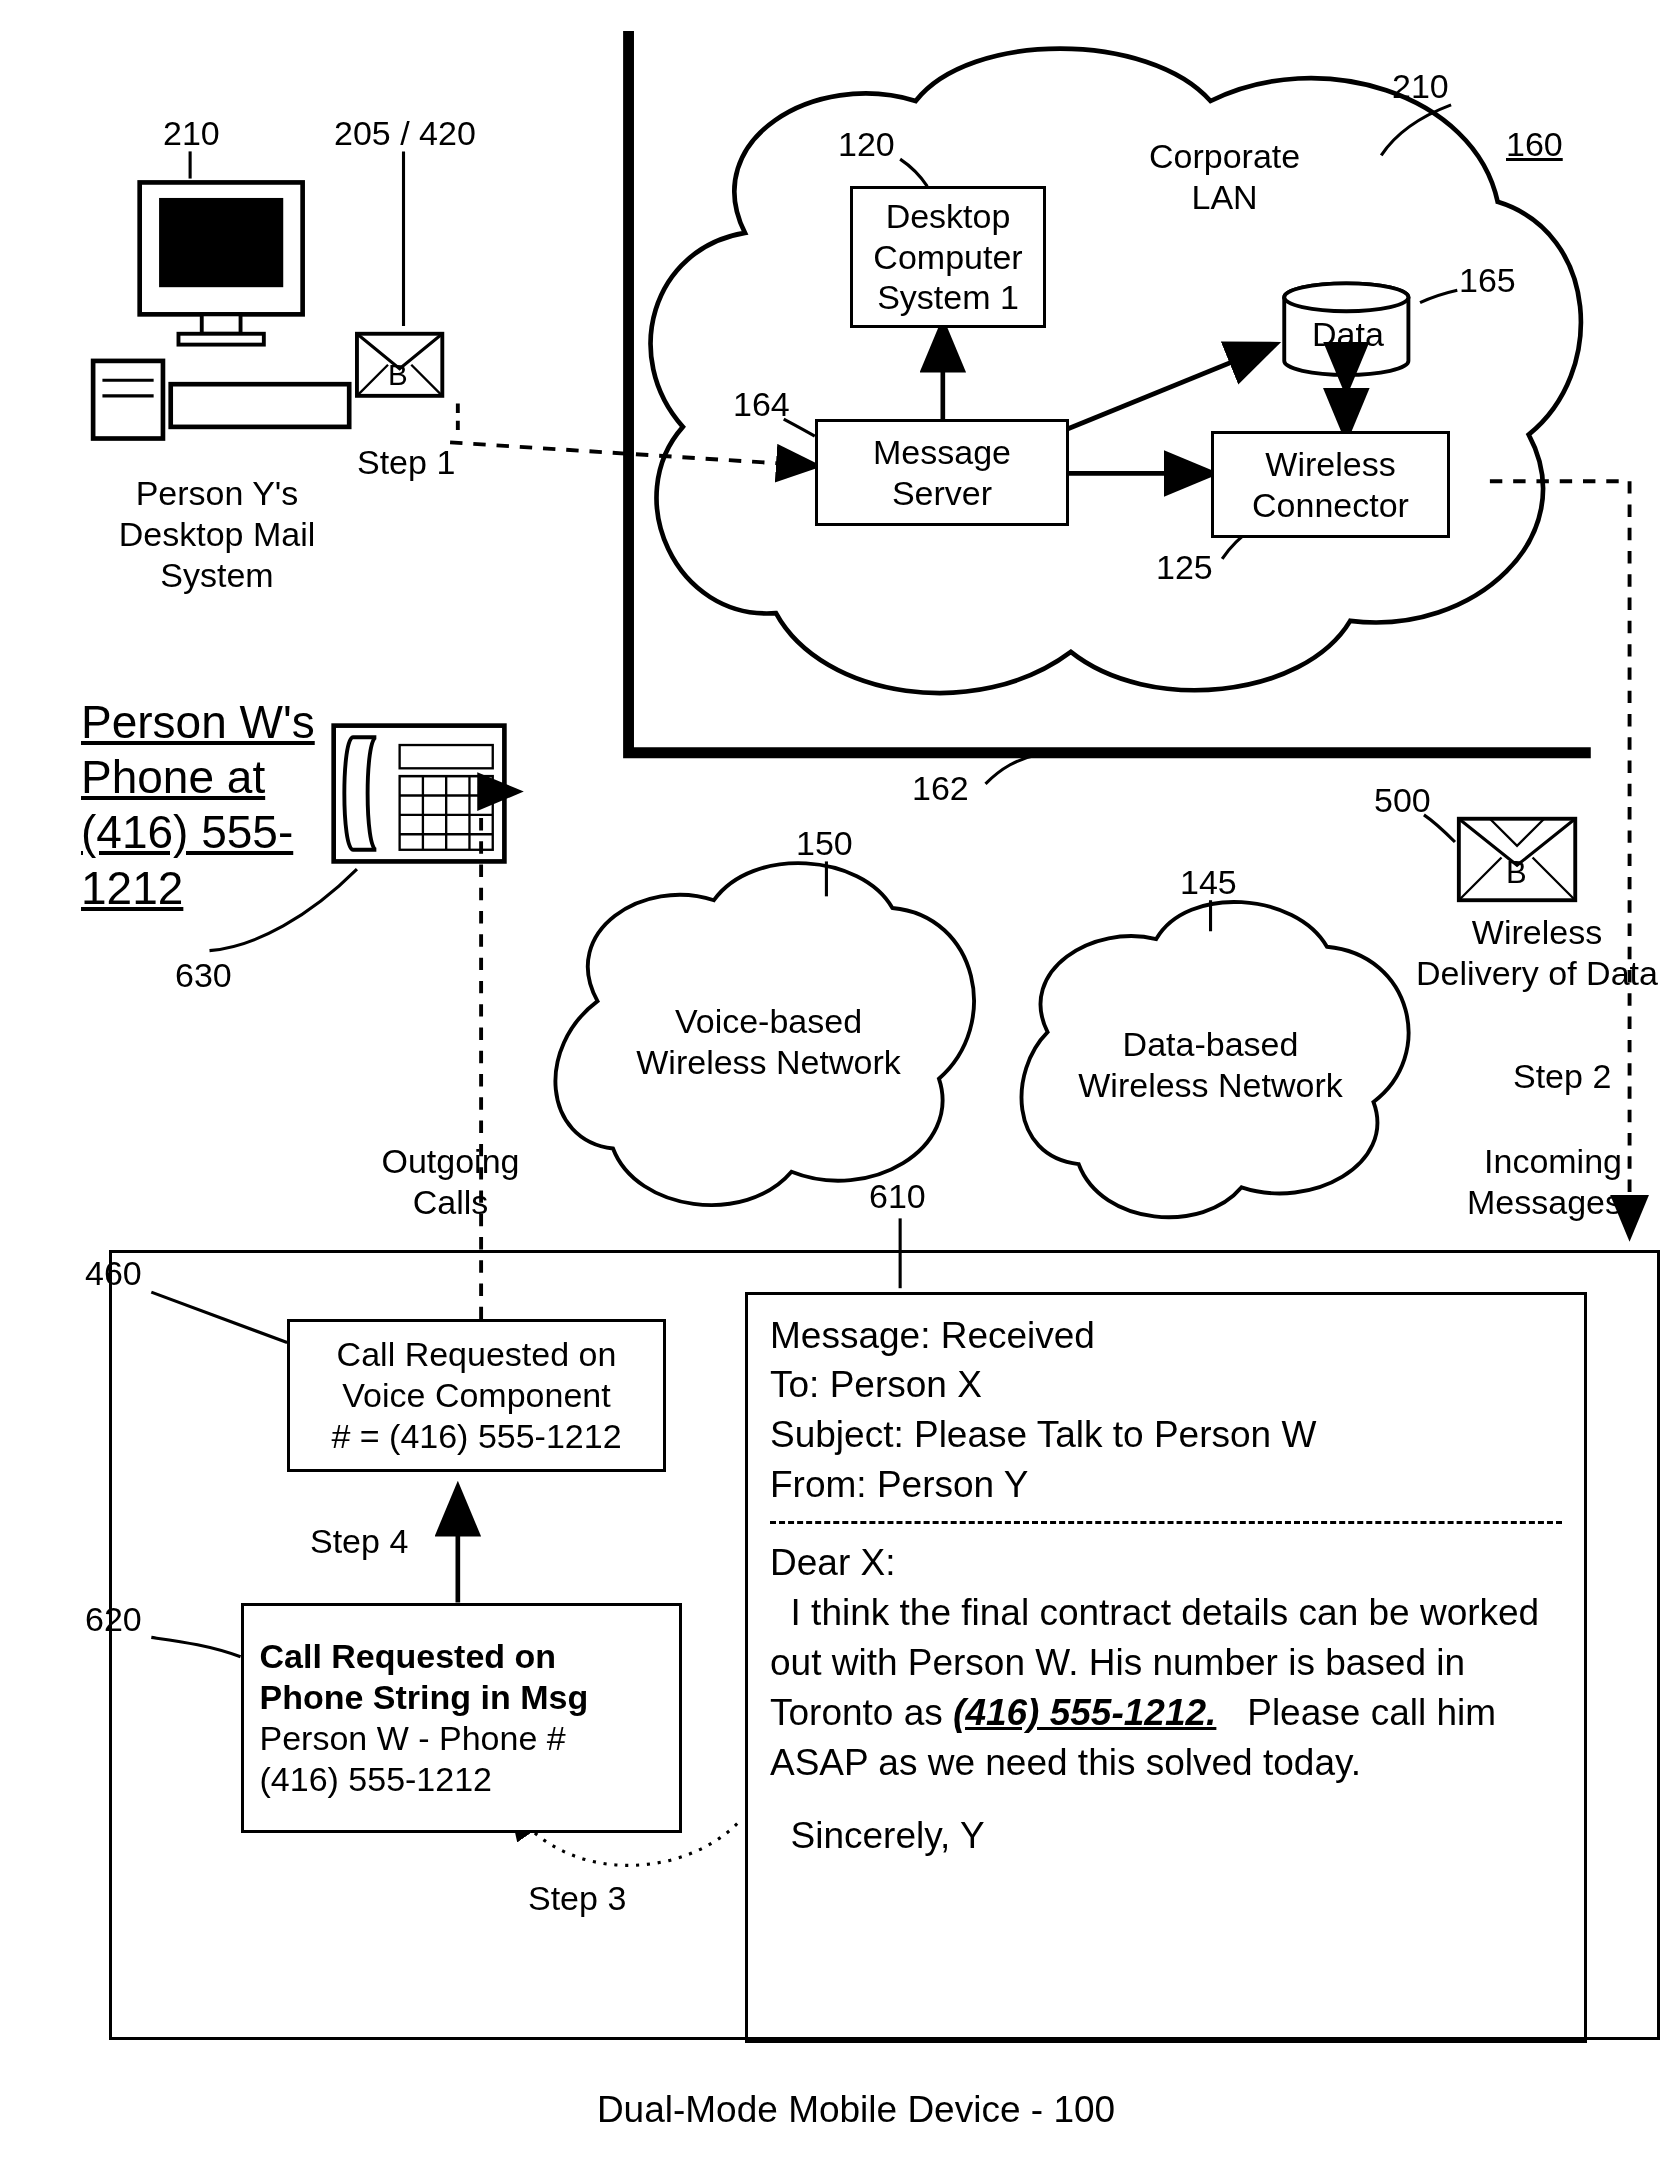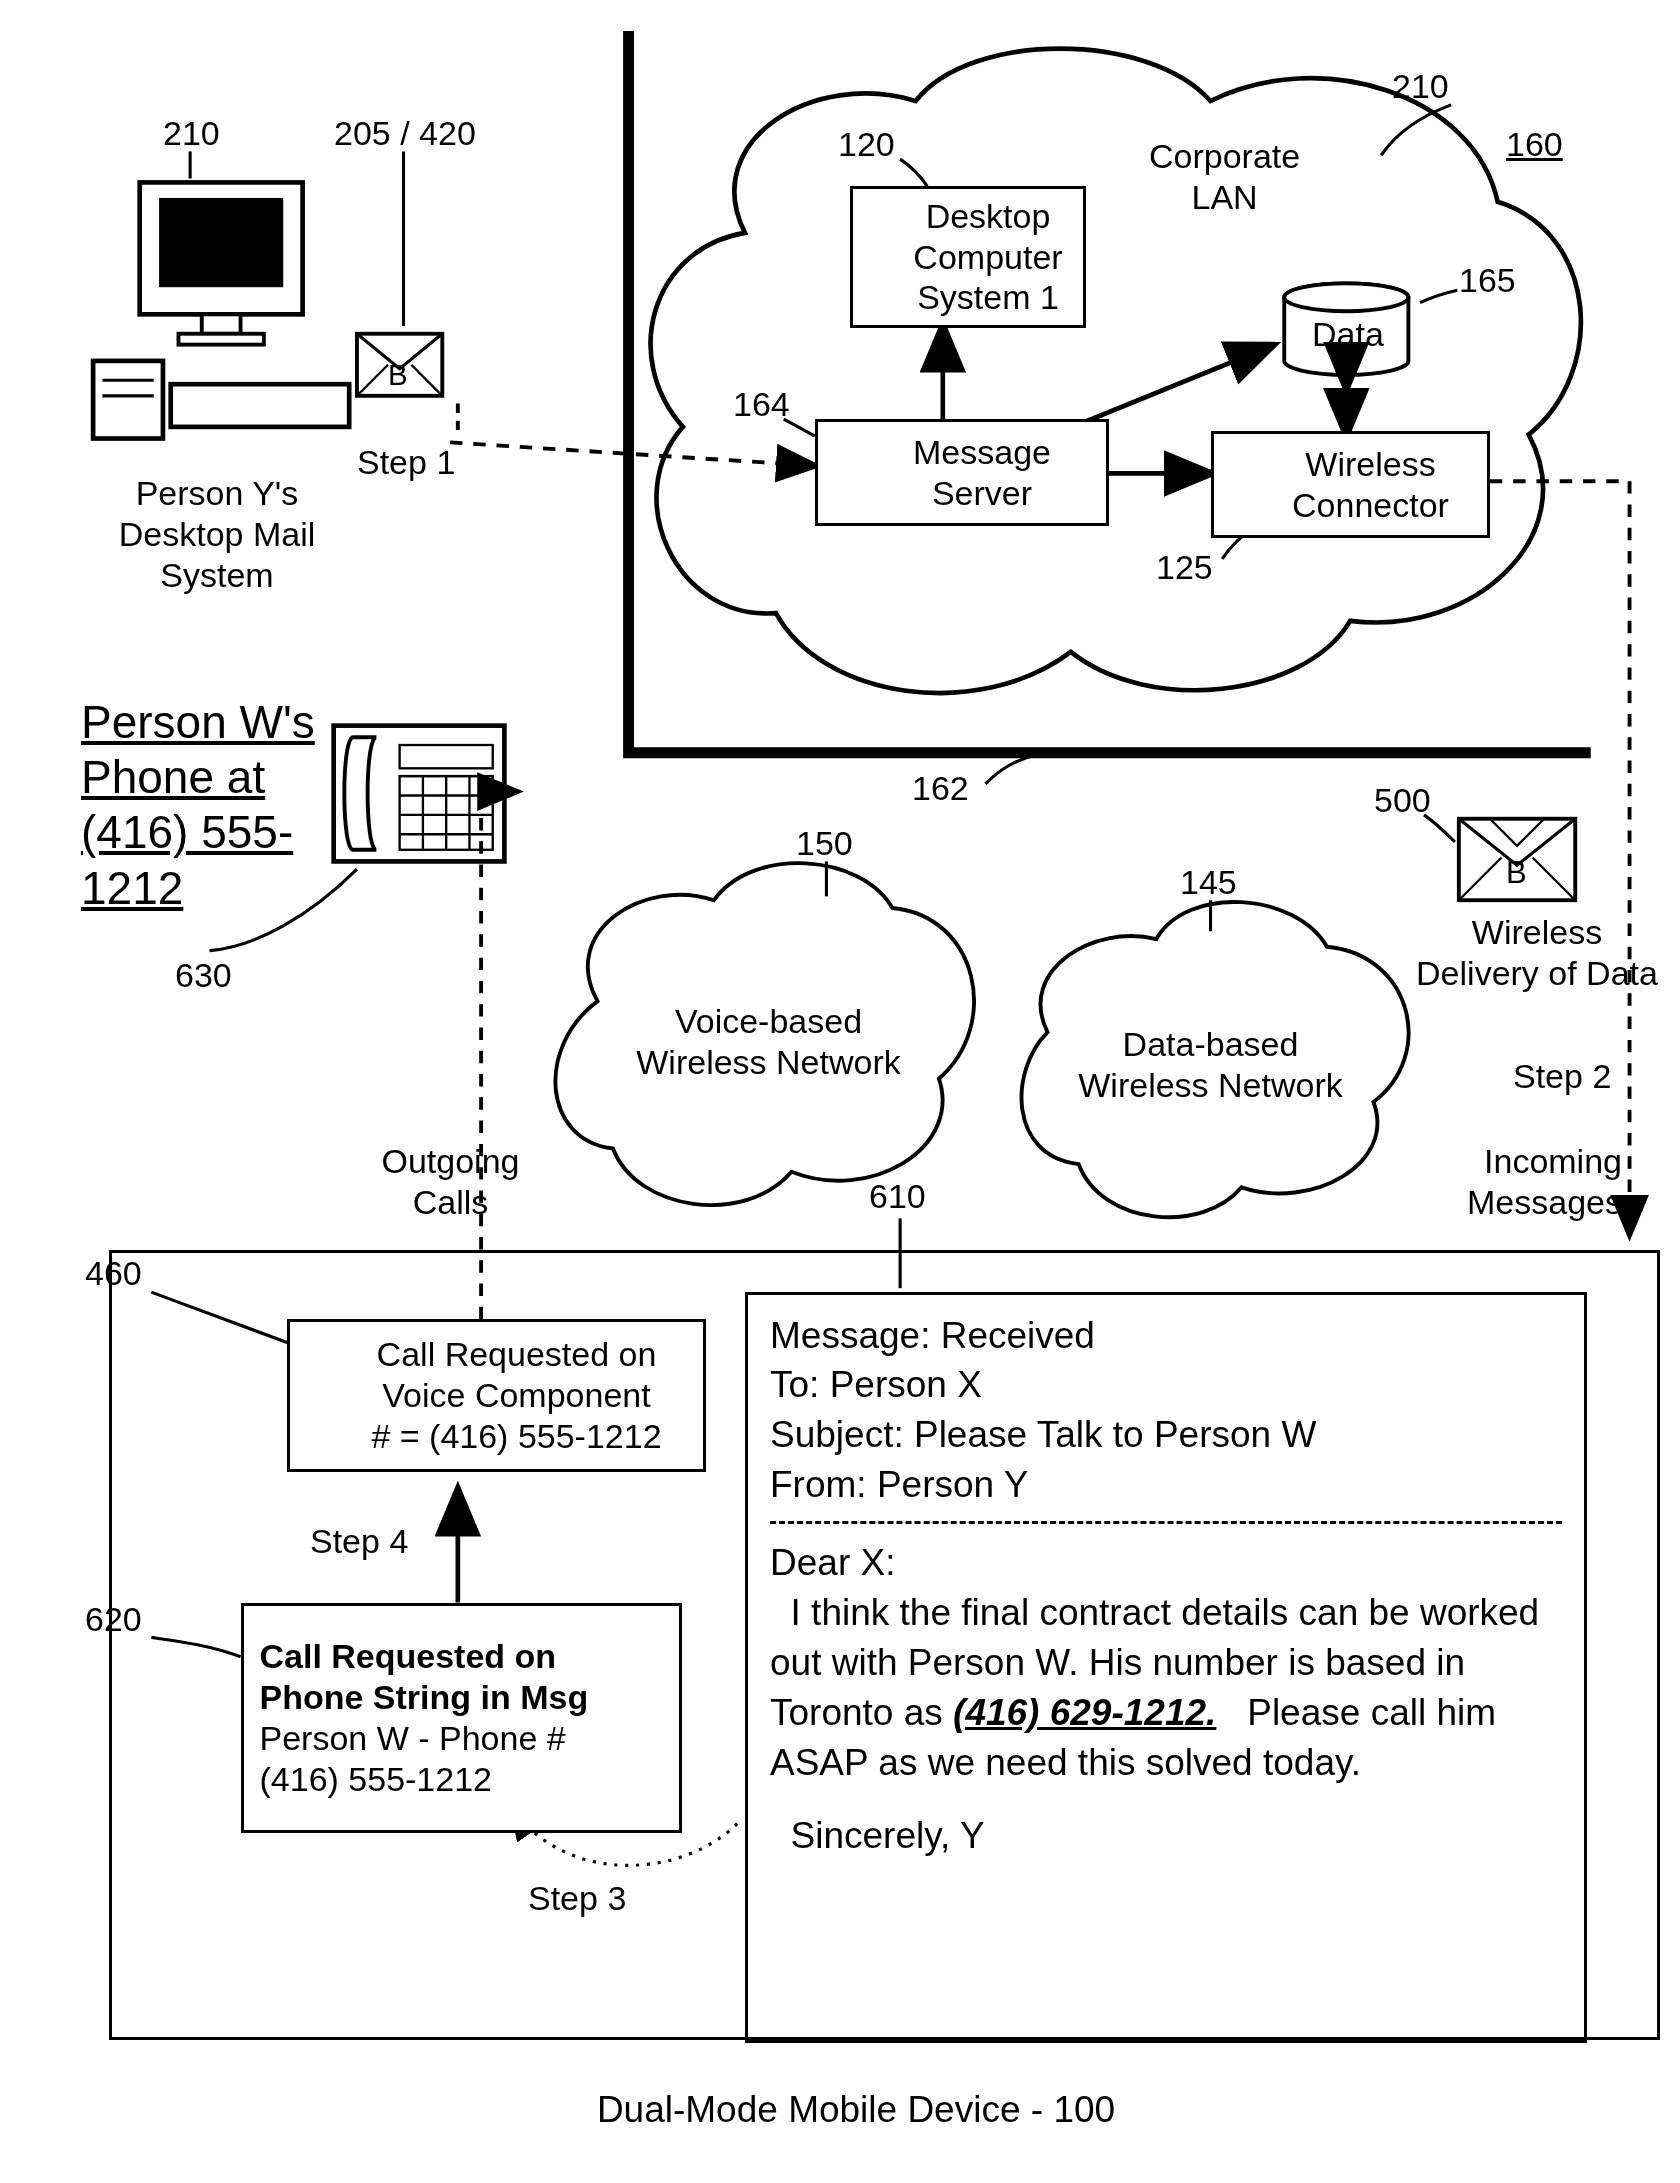--- a/index.html
+++ b/index.html
@@ -18,21 +18,20 @@
 .box {
   border: 3.1px solid #000;
   background: #fff;
   text-align: center;
   display: flex;
   flex-direction: column;
   align-items: center;
   justify-content: center;
   font-size: 34px;
   line-height: 1.2;
-  padding-left: 40px;
 }
 .plain-text {
   font-size: 34px;
   line-height: 1.2;
   text-align: center;
 }
 .left-text {
   font-size: 46px;
   line-height: 1.2;
   text-align: left;
@@ -279,21 +278,21 @@
 
 <div class="abs" style="left:745px;top:1292px;width:792px;height:714px;border:3.1px solid #000;padding:15.5px 22px;font-size:37px;line-height:1.35">
   <div>Message: Received</div>
   <div>To: Person X</div>
   <div>Subject: Please Talk to Person W</div>
   <div>From: Person Y</div>
   <div style="border-top:3.1px dashed #000;margin:11px 0 14px 0"></div>
   <div>Dear X:</div>
   <div>
     <span style="white-space:pre-wrap">  I think the final contract details can be worked out with Person W. His number is based in Toronto as</span>
-    <span style="font-weight:bold;font-style:italic;text-decoration:underline">(416) 629-1212.</span>
+    <span style="font-weight:bold;font-style:italic;text-decoration:underline">(416) 555-1212.</span>
     <span style="white-space:pre-wrap">  Please call him ASAP as we need this solved today.</span>
   </div>
   <div style="margin-top:23px;white-space:pre">  Sincerely, Y</div>
 </div>
 
 <div class="abs plain-text" style="left:16px;top:2088px;width:1680px;font-size:37px">Dual-Mode Mobile Device - 100</div>
 
 </div>
 
 

